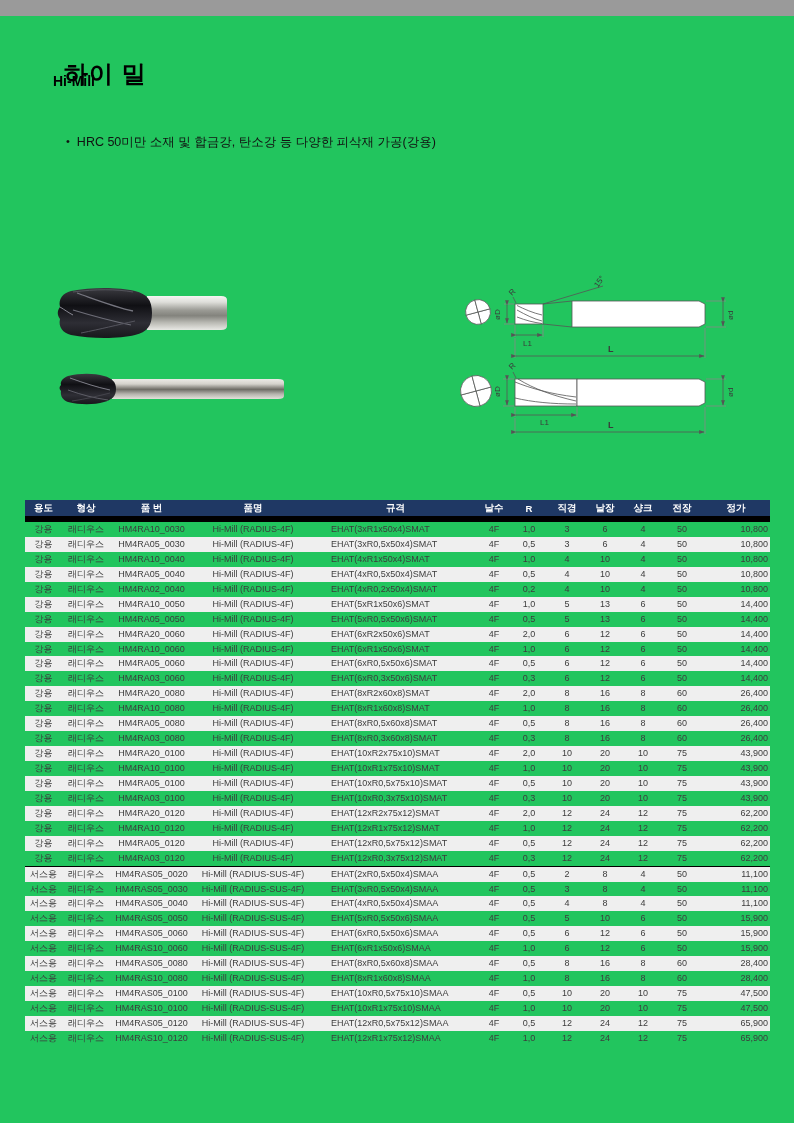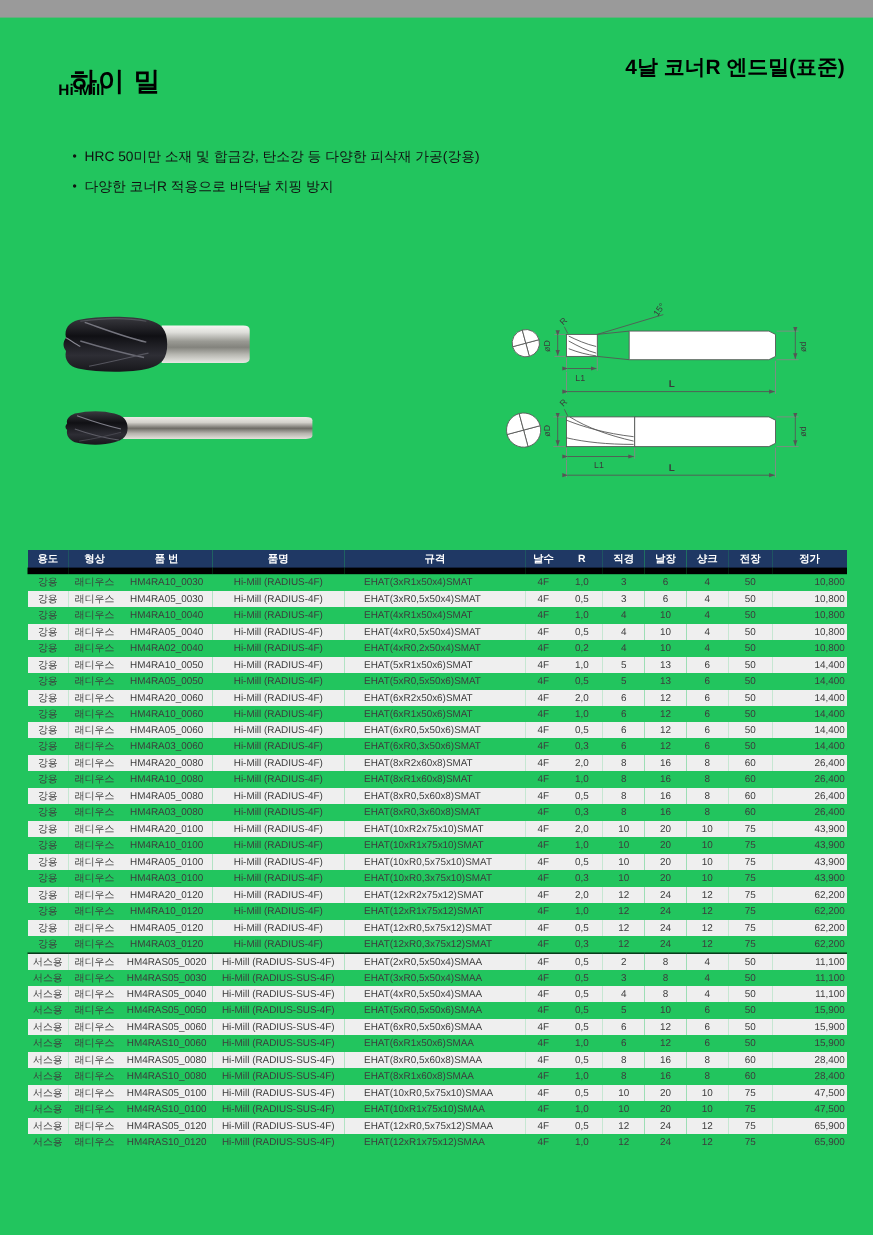--- a/index.html
+++ b/index.html
@@ -35,25 +35,23 @@
   .spec-table td.align-left{text-align:left;padding-left:18px;}
   .spec-table td.align-right{text-align:right;padding-right:2px;}
 </style>
 </head>
 <body>
 
 <div class="page">
 
   <h1 class="title-ko">하이 밀</h1>
   <div class="title-en">Hi-Mill</div>
-  <div class="product-type">4날 코너R 엔드밀(표준)</div>
 
   <ul class="features">
       <li><span class="bullet">•</span><span>HRC 50미만 소재 및 합금강, 탄소강 등 다양한 피삭재 가공(강용)</span></li>
-      <li><span class="bullet">•</span><span>다양한 코너R 적용으로 바닥날 치핑 방지</span></li>
     </ul>
 
   <svg class="photo-1" width="180" height="58" viewBox="0 0 180 58">
     <defs>
       <linearGradient id="mA" x1="0" y1="0" x2="0" y2="1">
         <stop offset="0" stop-color="#f5f5f2"></stop>
           <stop offset="0.18" stop-color="#dededa"></stop>
         <stop offset="0.42" stop-color="#9a9a94"></stop>
           <stop offset="0.58" stop-color="#83837d"></stop>
         <stop offset="0.78" stop-color="#b9b9b3"></stop>

